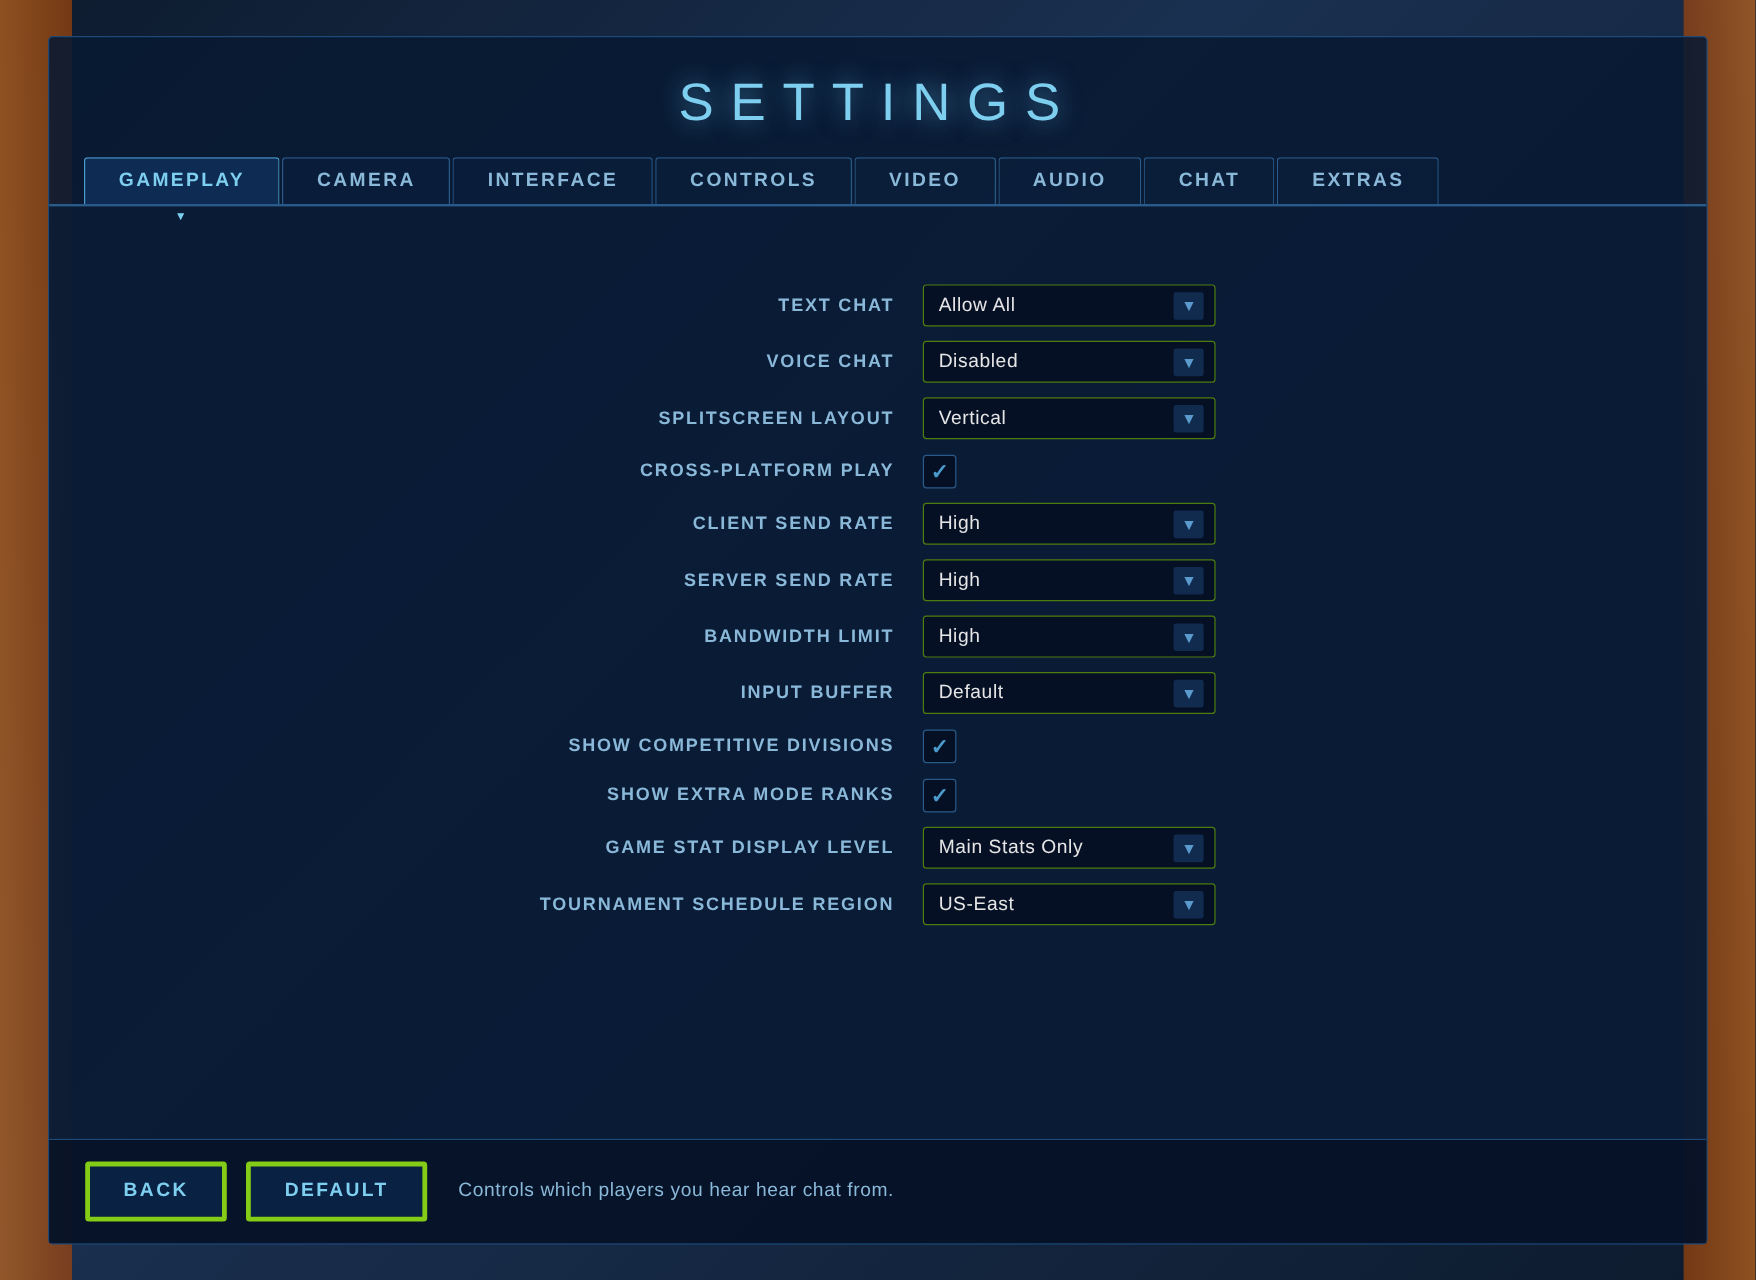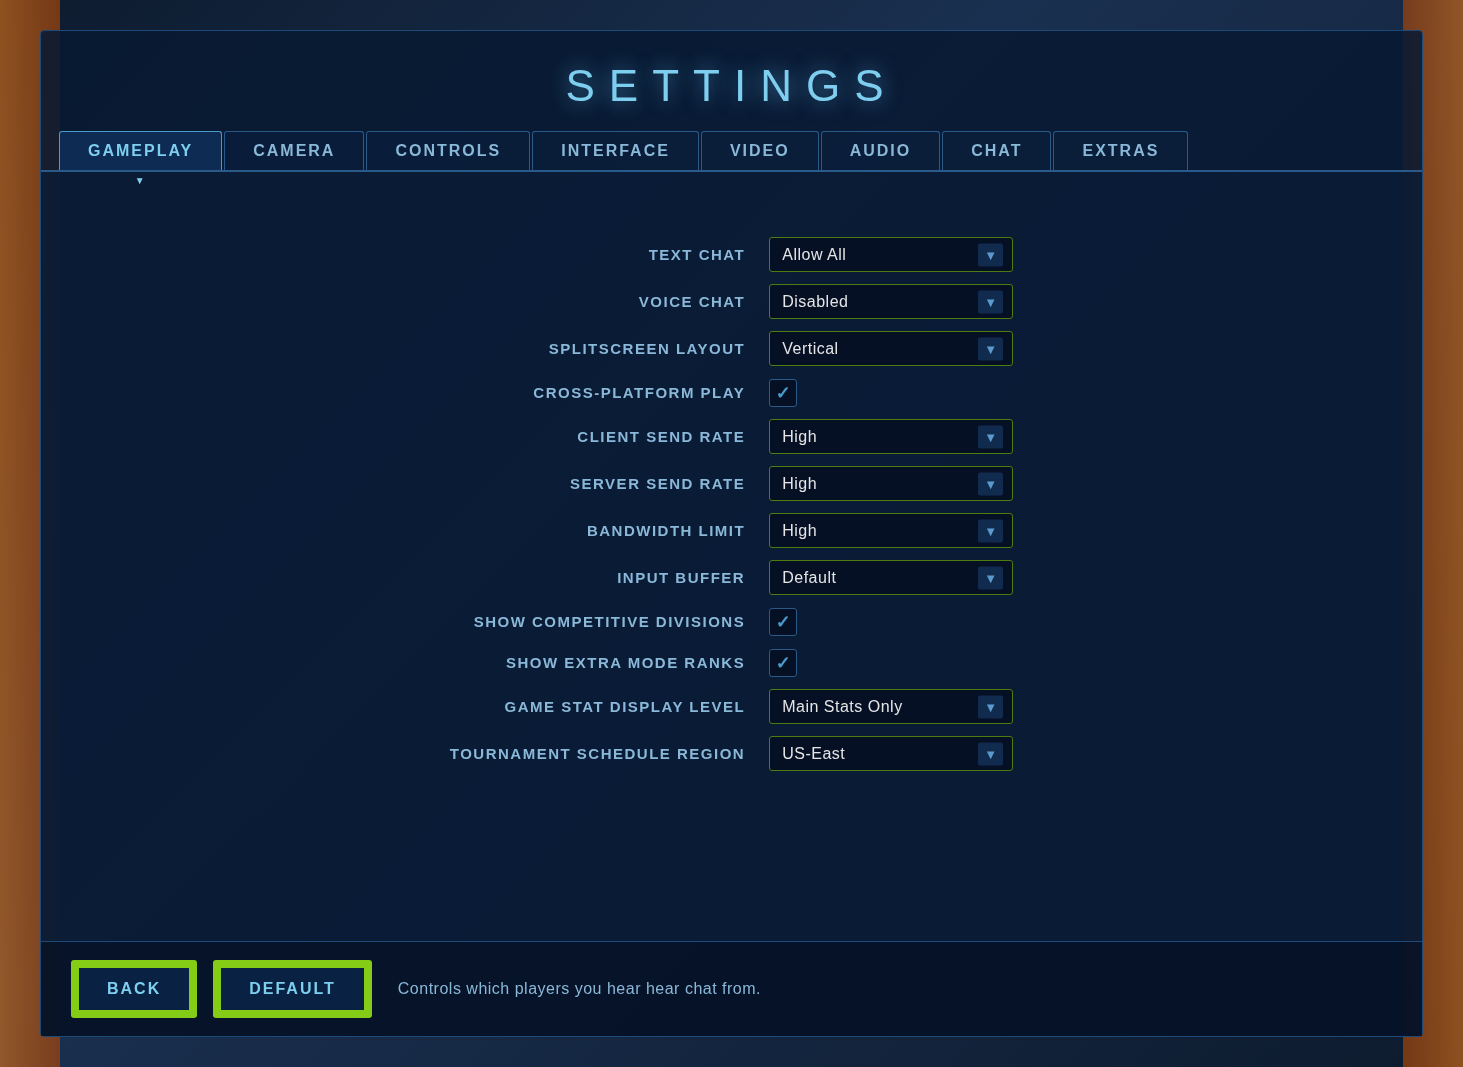--- a/index.html
+++ b/index.html
@@ -60,21 +60,21 @@
       letter-spacing: 14px;
       color: #7ecfef;
       text-shadow: 0 0 20px rgba(100, 200, 255, 0.6);
       font-family: 'Arial', sans-serif;
     }
 
     .tabs-row {
       display: flex;
       flex-direction: row;
       align-items: flex-end;
-      padding: 0 18px;
+      padding: 0 29px;
       gap: 2px;
       margin-bottom: 0;
     }
 
     .tab {
       padding: 10px 28px;
       background: rgba(10, 30, 60, 0.7);
       border: 1px solid #2a5a8a;
       border-bottom: none;
       color: #8ab8d8;
@@ -205,21 +205,21 @@
       align-items: center;
       padding: 18px 30px;
       background: rgba(5, 15, 35, 0.7);
       border-top: 1px solid #1e4a7a;
       gap: 16px;
     }
 
     .bottom-btn {
       padding: 12px 28px;
       background: rgba(10, 35, 70, 0.9);
-      border: 8px solid #84cc16;
+      border: 4px solid #84cc16;
       color: #7ecfef;
       font-size: 16px;
       font-weight: bold;
       letter-spacing: 2px;
       cursor: pointer;
       border-radius: 3px;
       text-transform: uppercase;
     }
 
     .bottom-hint {
@@ -238,22 +238,22 @@
 
 <div class="main-container">
 
   <div class="title-area">
     <div class="page-title">SETTINGS</div>
   </div>
 
   <div class="tabs-row">
     <div class="tab active">GAMEPLAY</div>
     <div class="tab">CAMERA</div>
+    <div class="tab">INTERFACE</div>
     <div class="tab">CONTROLS</div>
-    <div class="tab">INTERFACE</div>
     <div class="tab">VIDEO</div>
     <div class="tab">AUDIO</div>
     <div class="tab">CHAT</div>
     <div class="tab">EXTRAS</div>
   </div>
 
   <div class="content-area">
     <div class="settings-grid">
 
       <div class="setting-label">TEXT CHAT</div>

